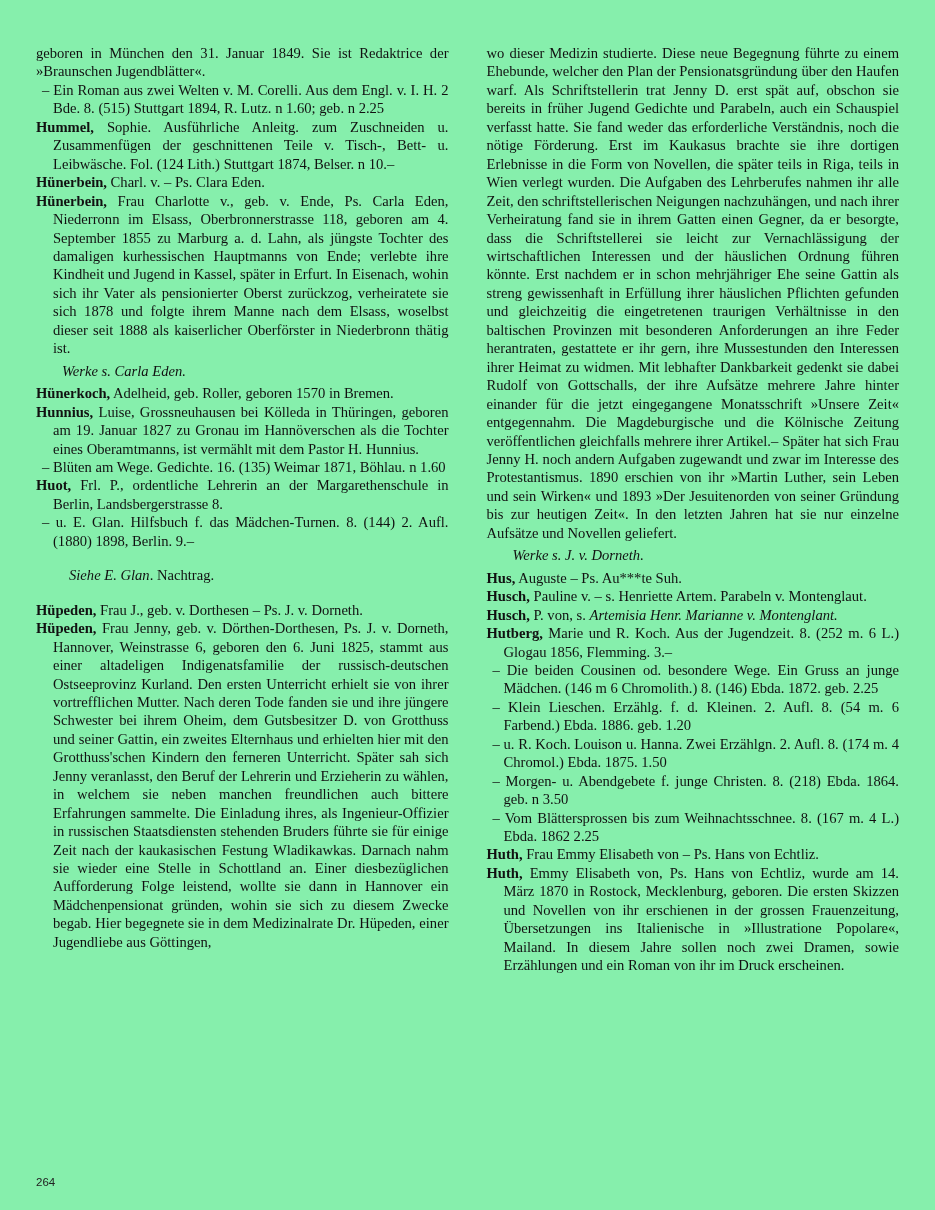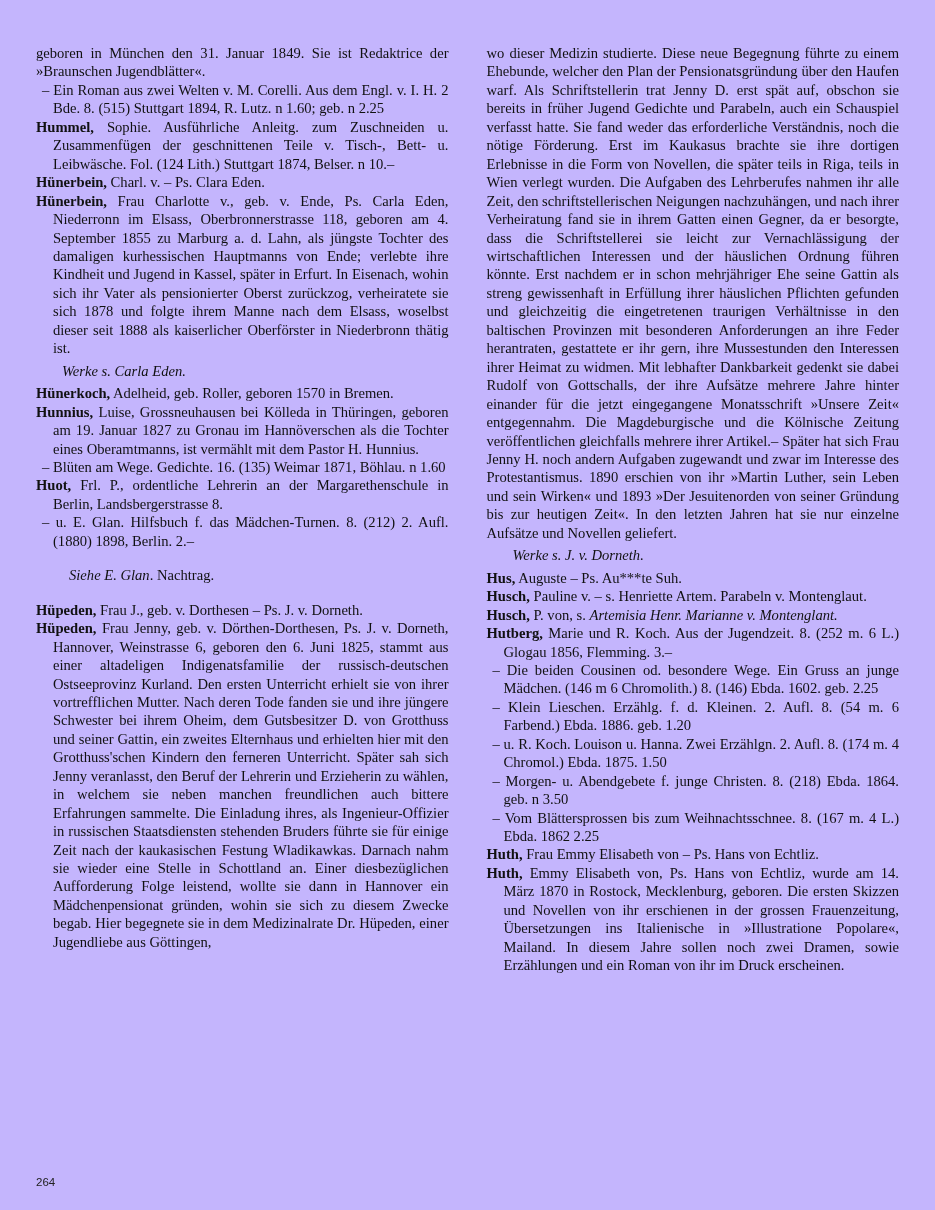--- a/index.html
+++ b/index.html
@@ -12,21 +12,21 @@
     height: 1210px;
     font-family: "Liberation Serif", serif;
     color: #111111;
   }
   .page {
     position: relative;
     width: 935px;
     height: 1210px;
     box-sizing: border-box;
     padding: 44px 36px 30px 36px;
-    background: #c4b5fd;
+    background: #86efac;
   }
   .columns {
     display: flex;
     flex-direction: row;
     gap: 38px;
     height: 1100px;
   }
   .col {
     width: 413px;
     font-size: 14.6px;
@@ -89,21 +89,21 @@
       <p class="werke">Werke s. Carla Eden.</p>
 
       <p class="entry hang"><b>Hünerkoch,</b><span> Adelheid, geb. Roller, geboren 1570 in Bremen.</span></p>
 
       <p class="entry hang"><b>Hunnius,</b><span> Luise, Grossneuhausen bei Kölleda in Thüringen, geboren am 19. Januar 1827 zu Gronau im Hannöverschen als die Tochter eines Oberamtmanns, ist vermählt mit dem Pastor H. Hunnius.</span></p>
 
       <p class="sub">– Blüten am Wege. Gedichte. 16. (135) Weimar 1871, Böhlau. n 1.60</p>
 
       <p class="entry hang"><b>Huot,</b><span> Frl. P., ordentliche Lehrerin an der Margarethenschule in Berlin, Landsbergerstrasse 8.</span></p>
 
-      <p class="sub">– u. E. Glan. Hilfsbuch f. das Mädchen-Turnen. 8. (212) 2. Aufl. (1880) 1898, Berlin. 2.–</p>
+      <p class="sub">– u. E. Glan. Hilfsbuch f. das Mädchen-Turnen. 8. (144) 2. Aufl. (1880) 1898, Berlin. 9.–</p>
 
       <p class="siehe"><i>Siehe E. Glan</i><span>. Nachtrag.</span></p>
 
       <p class="entry hang"><b>Hüpeden,</b><span> Frau J., geb. v. Dorthesen – Ps. J. v. Dorneth.</span></p>
 
       <p class="entry hang"><b>Hüpeden,</b><span> Frau Jenny, geb. v. Dörthen-Dorthesen, Ps. J. v. Dorneth, Hannover, Weinstrasse 6, geboren den 6. Juni 1825, stammt aus einer altadeligen Indigenatsfamilie der russisch-deutschen Ostseeprovinz Kurland. Den ersten Unterricht erhielt sie von ihrer vortrefflichen Mutter. Nach deren Tode fanden sie und ihre jüngere Schwester bei ihrem Oheim, dem Gutsbesitzer D. von Grotthuss und seiner Gattin, ein zweites Elternhaus und erhielten hier mit den Grotthuss'schen Kindern den ferneren Unterricht. Später sah sich Jenny veranlasst, den Beruf der Lehrerin und Erzieherin zu wählen, in welchem sie neben manchen freundlichen auch bittere Erfahrungen sammelte. Die Einladung ihres, als Ingenieur-Offizier in russischen Staatsdiensten stehenden Bruders führte sie für einige Zeit nach der kaukasischen Festung Wladikawkas. Darnach nahm sie wieder eine Stelle in Schottland an. Einer diesbezüglichen Aufforderung Folge leistend, wollte sie dann in Hannover ein Mädchenpensionat gründen, wohin sie sich zu diesem Zwecke begab. Hier begegnete sie in dem Medizinalrate Dr. Hüpeden, einer Jugendliebe aus Göttingen,</span></p>
 
     </div>
 
     <div class="col">
@@ -113,21 +113,21 @@
       <p class="werke">Werke s. J. v. Dorneth.</p>
 
       <p class="entry hang"><b>Hus,</b><span> Auguste – Ps. Au***te Suh.</span></p>
 
       <p class="entry hang"><b>Husch,</b><span> Pauline v. – s. Henriette Artem. Parabeln v. Montenglaut.</span></p>
 
       <p class="entry hang"><b>Husch,</b><span> P. von, s. </span><i>Artemisia Henr. Marianne v. Montenglant.</i></p>
 
       <p class="entry hang"><b>Hutberg,</b><span> Marie und R. Koch. Aus der Jugendzeit. 8. (252 m. 6 L.) Glogau 1856, Flemming. 3.–</span></p>
 
-      <p class="sub">– Die beiden Cousinen od. besondere Wege. Ein Gruss an junge Mädchen. (146 m 6 Chromolith.) 8. (146) Ebda. 1602. geb. 2.25</p>
+      <p class="sub">– Die beiden Cousinen od. besondere Wege. Ein Gruss an junge Mädchen. (146 m 6 Chromolith.) 8. (146) Ebda. 1872. geb. 2.25</p>
       <p class="sub">– Klein Lieschen. Erzählg. f. d. Kleinen. 2. Aufl. 8. (54 m. 6 Farbend.) Ebda. 1886. geb. 1.20</p>
       <p class="sub">– u. R. Koch. Louison u. Hanna. Zwei Erzählgn. 2. Aufl. 8. (174 m. 4 Chromol.) Ebda. 1875. 1.50</p>
       <p class="sub">– Morgen- u. Abendgebete f. junge Christen. 8. (218) Ebda. 1864. geb. n 3.50</p>
       <p class="sub">– Vom Blättersprossen bis zum Weihnachtsschnee. 8. (167 m. 4 L.) Ebda. 1862 2.25</p>
 
       <p class="entry hang"><b>Huth,</b><span> Frau Emmy Elisabeth von – Ps. Hans von Echtliz.</span></p>
 
       <p class="entry hang"><b>Huth,</b><span> Emmy Elisabeth von, Ps. Hans von Echtliz, wurde am 14. März 1870 in Rostock, Mecklenburg, geboren. Die ersten Skizzen und Novellen von ihr erschienen in der grossen Frauenzeitung, Übersetzungen ins Italienische in »Illustratione Popolare«, Mailand. In diesem Jahre sollen noch zwei Dramen, sowie Erzählungen und ein Roman von ihr im Druck erscheinen.</span></p>
 
     </div>

